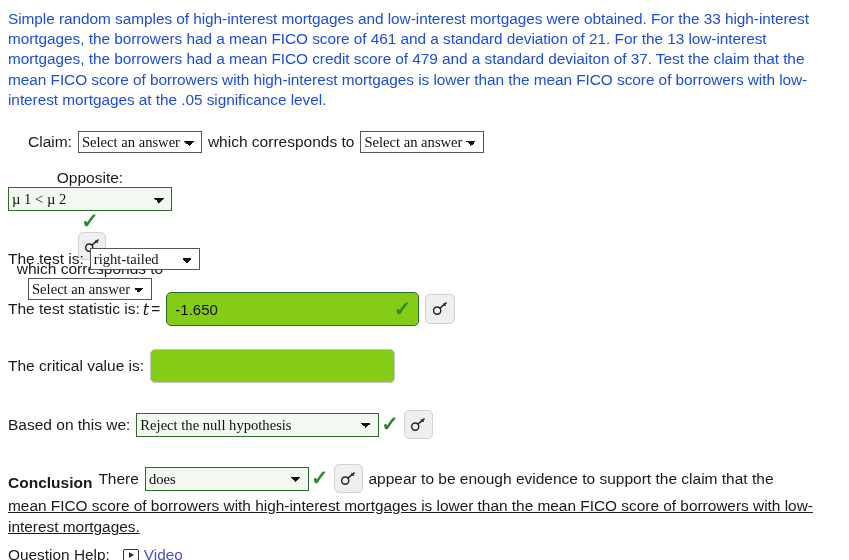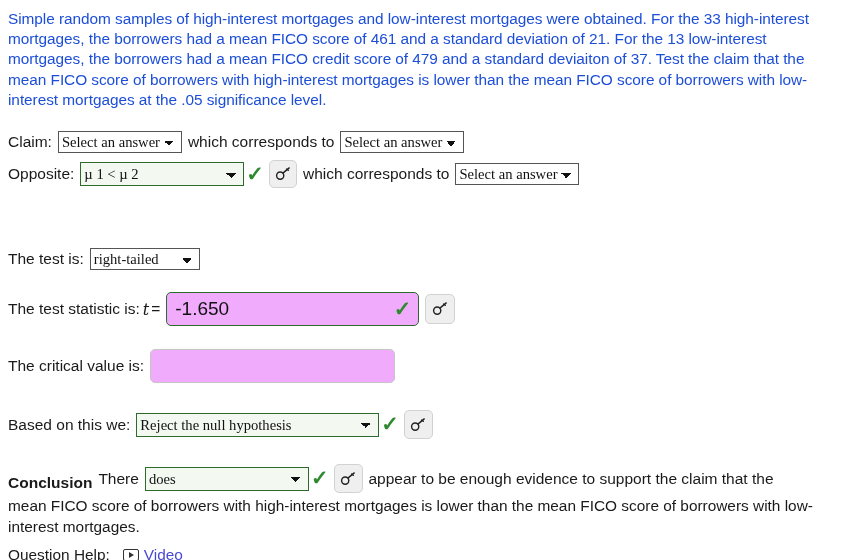--- a/index.html
+++ b/index.html
@@ -72,23 +72,23 @@
     padding-right: 20px;
   }
   select.valid {
     border: 1.5px solid #2d6b2d;
     background-color: #f3f8f1;
   }
   select.tall { height: 24px; }
 
   input[type="text"] {
     font-family: "Liberation Sans", sans-serif;
-    font-size: 19px;
+    font-size: 15px;
     color: #111;
-    background: #f0abfc;
+    background: #84cc16;
     border: 1px solid #c6c6c6;
     border-radius: 5px;
     box-sizing: border-box;
     padding: 16px 8px;
   }
   input.valid {
     border: 1.5px solid #2d6b2d;
     border-radius: 5px;
   }
 
@@ -136,20 +136,21 @@
   .bold { font-weight: bold; margin-top: 9px; }
 
   .concl-tail {
     position: absolute;
     left: 8px;
     width: 838px;
     font-size: 15.4px;
     line-height: 21px;
     color: #1a1a1a;
     white-space: normal;
+    text-decoration: underline;
   }
 
   .help-row {
     position: absolute;
     left: 8px;
     display: flex;
     align-items: center;
     font-size: 15.4px;
     color: #1a1a1a;
     white-space: nowrap;
@@ -180,35 +181,35 @@
   }
   .sp { display: inline-block; width: 6px; }
 </style>
 </head>
 <body>
 
 <div class="page">
 
   <p class="prompt">Simple random samples of high-interest mortgages and low-interest mortgages were obtained. For the 33 high-interest mortgages, the borrowers had a mean FICO score of 461 and a standard deviation of 21. For the 13 low-interest mortgages, the borrowers had a mean FICO credit score of 479 and a standard deviaiton of 37. Test the claim that the mean FICO score of borrowers with high-interest mortgages is lower than the mean FICO score of borrowers with low-interest mortgages at the .05 significance level.</p>
 
-  <div class="row abs" style="top:131px;">
+  <div class="row abs" style="top:131px;margin-left:20px;">
     <span class="row-label">Claim:</span>
     <span class="sp"></span>
     <select>
       <option>Select an answer</option>
     </select>
     <span class="sp"></span>
     <span class="row-label">which corresponds to</span>
     <span class="sp"></span>
     <select>
       <option>Select an answer</option>
     </select>
   </div>
 
-  <div class="row abs" style="top:160px;">
+  <div class="row abs" style="top:169px;flex-direction:column;">
     <span class="row-label">Opposite:</span>
     <span class="sp"></span>
     <select class="valid tall" style="width:164px;">
       <option>µ 1 &lt; µ 2</option>
     </select>
     <span class="check">✓</span>
     <span class="keybtn">
       <svg width="16" height="14" viewBox="0 0 16 14">
         <circle cx="5.2" cy="8.6" r="3.6" fill="none" stroke="#222" stroke-width="1.4"></circle>
         <line x1="7.9" y1="6.1" x2="14.2" y2="0.9" stroke="#222" stroke-width="1.4" stroke-linecap="round"></line>

